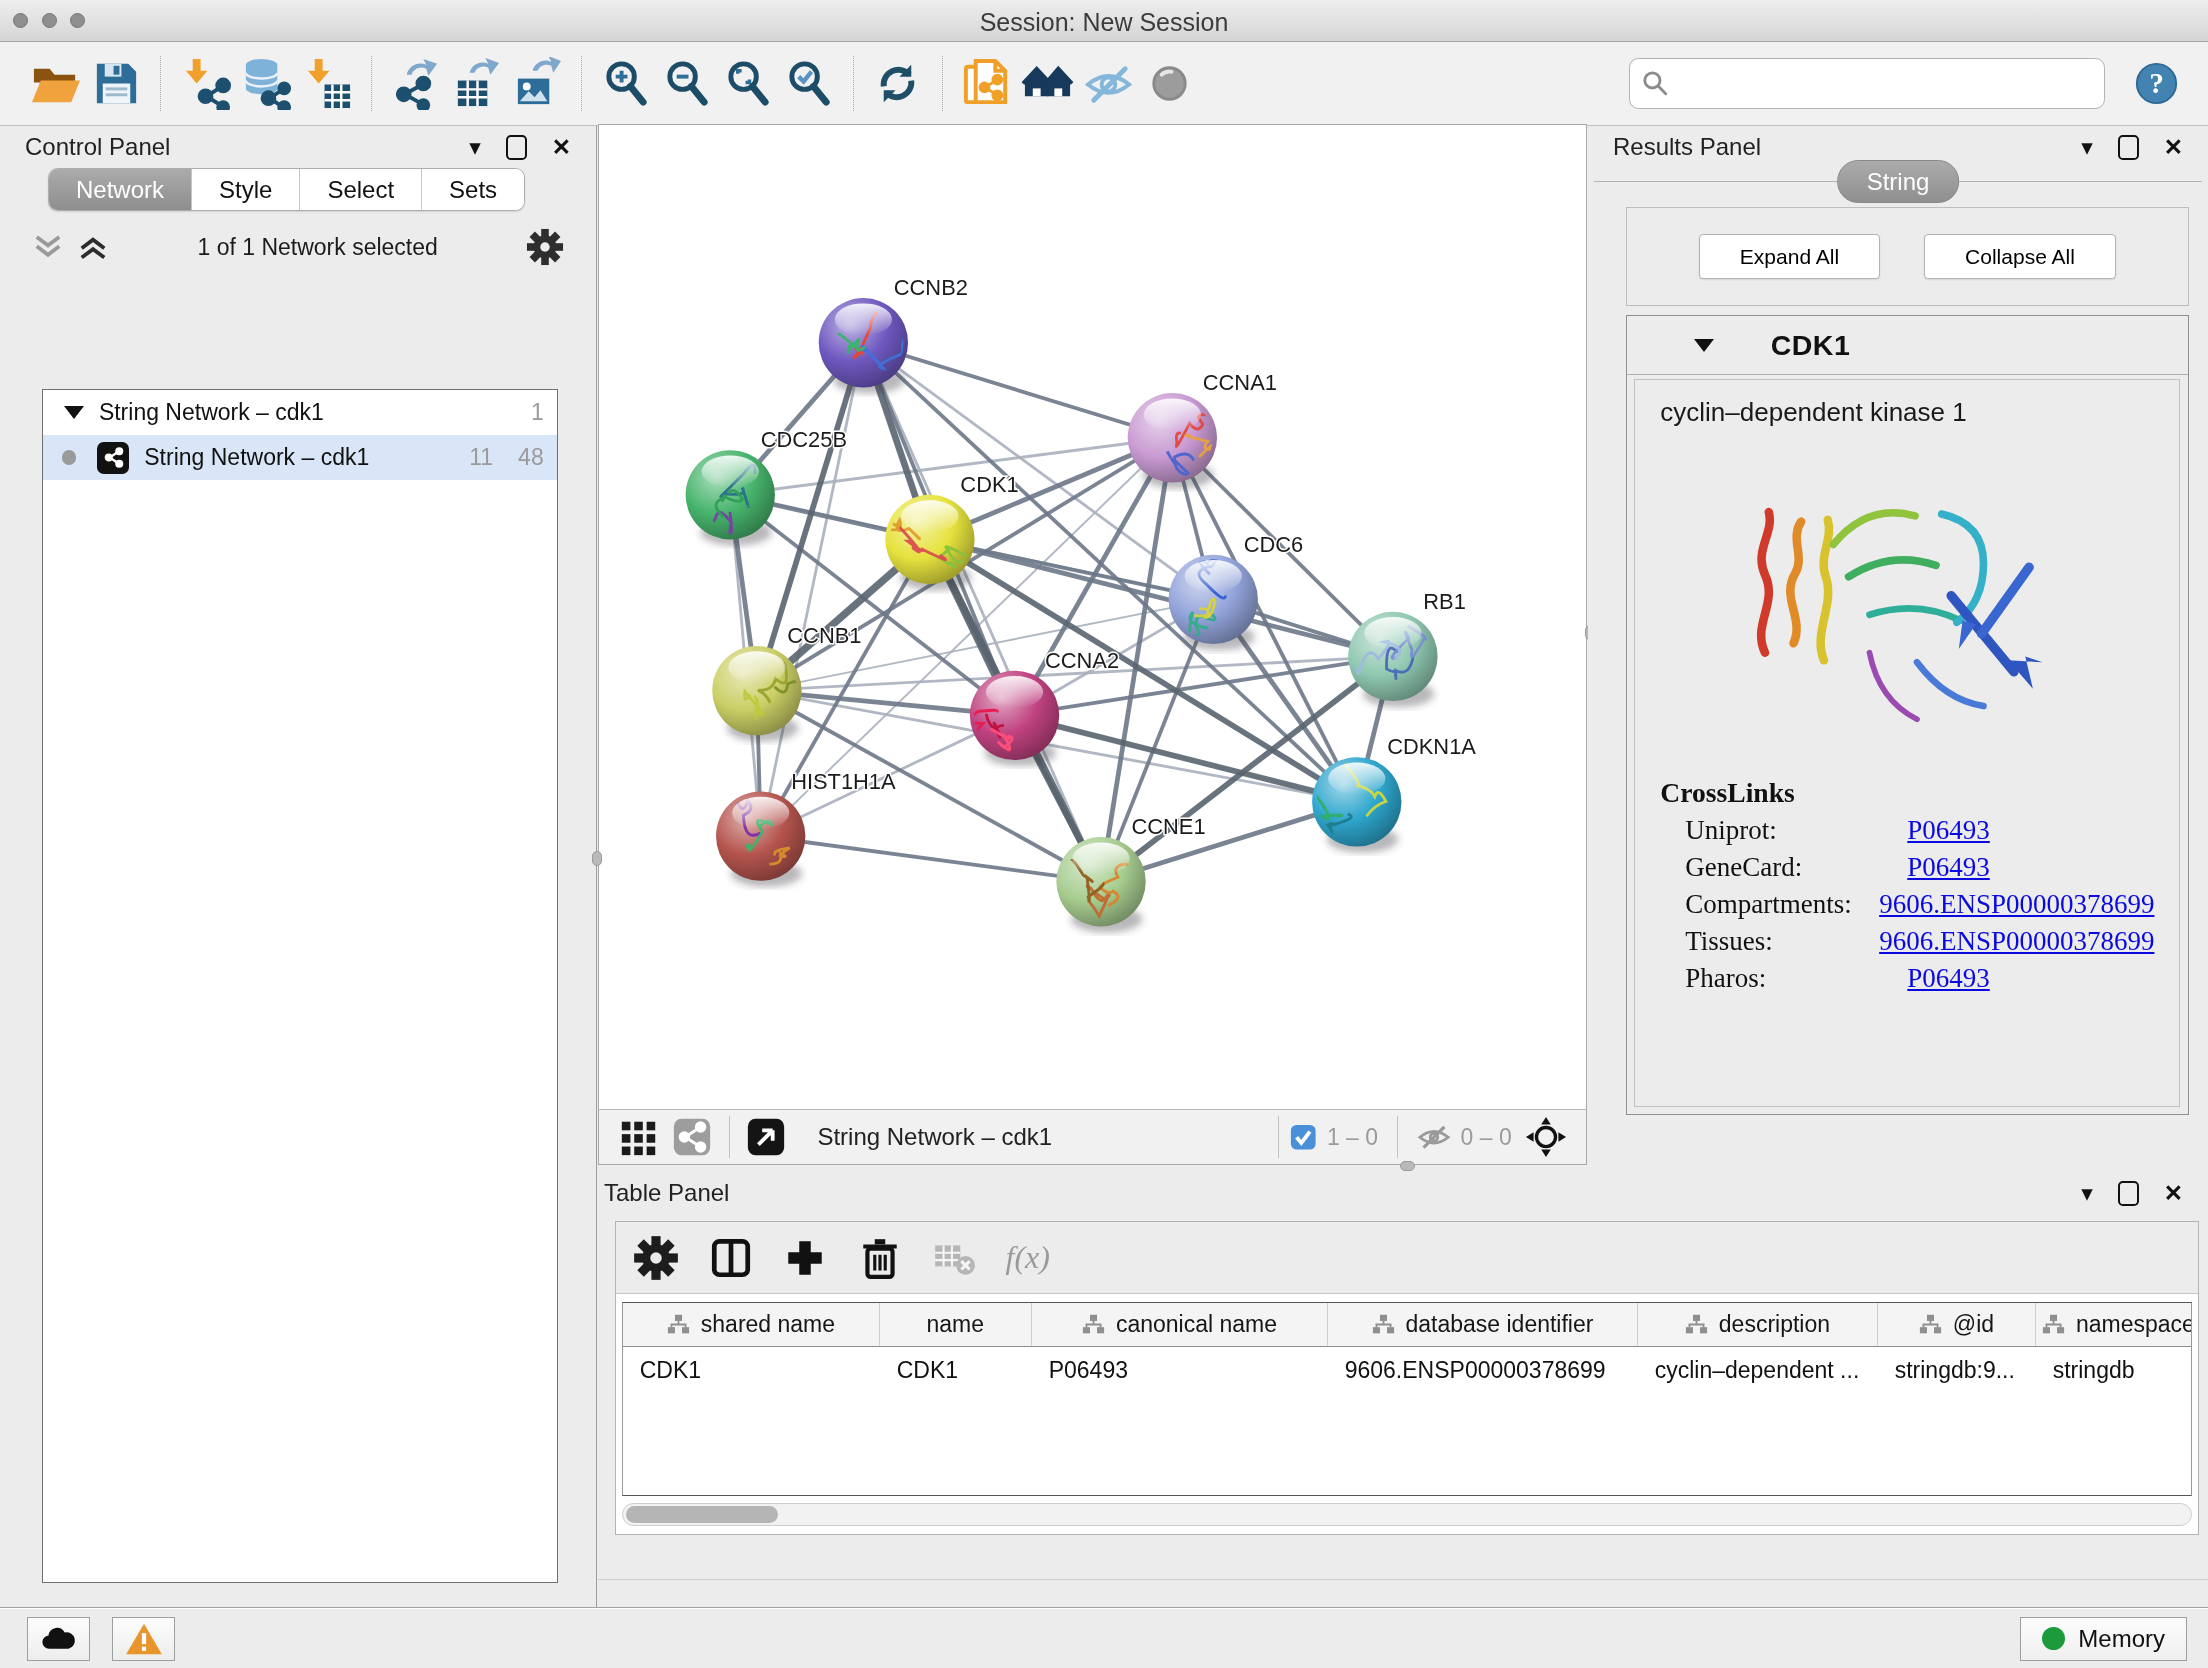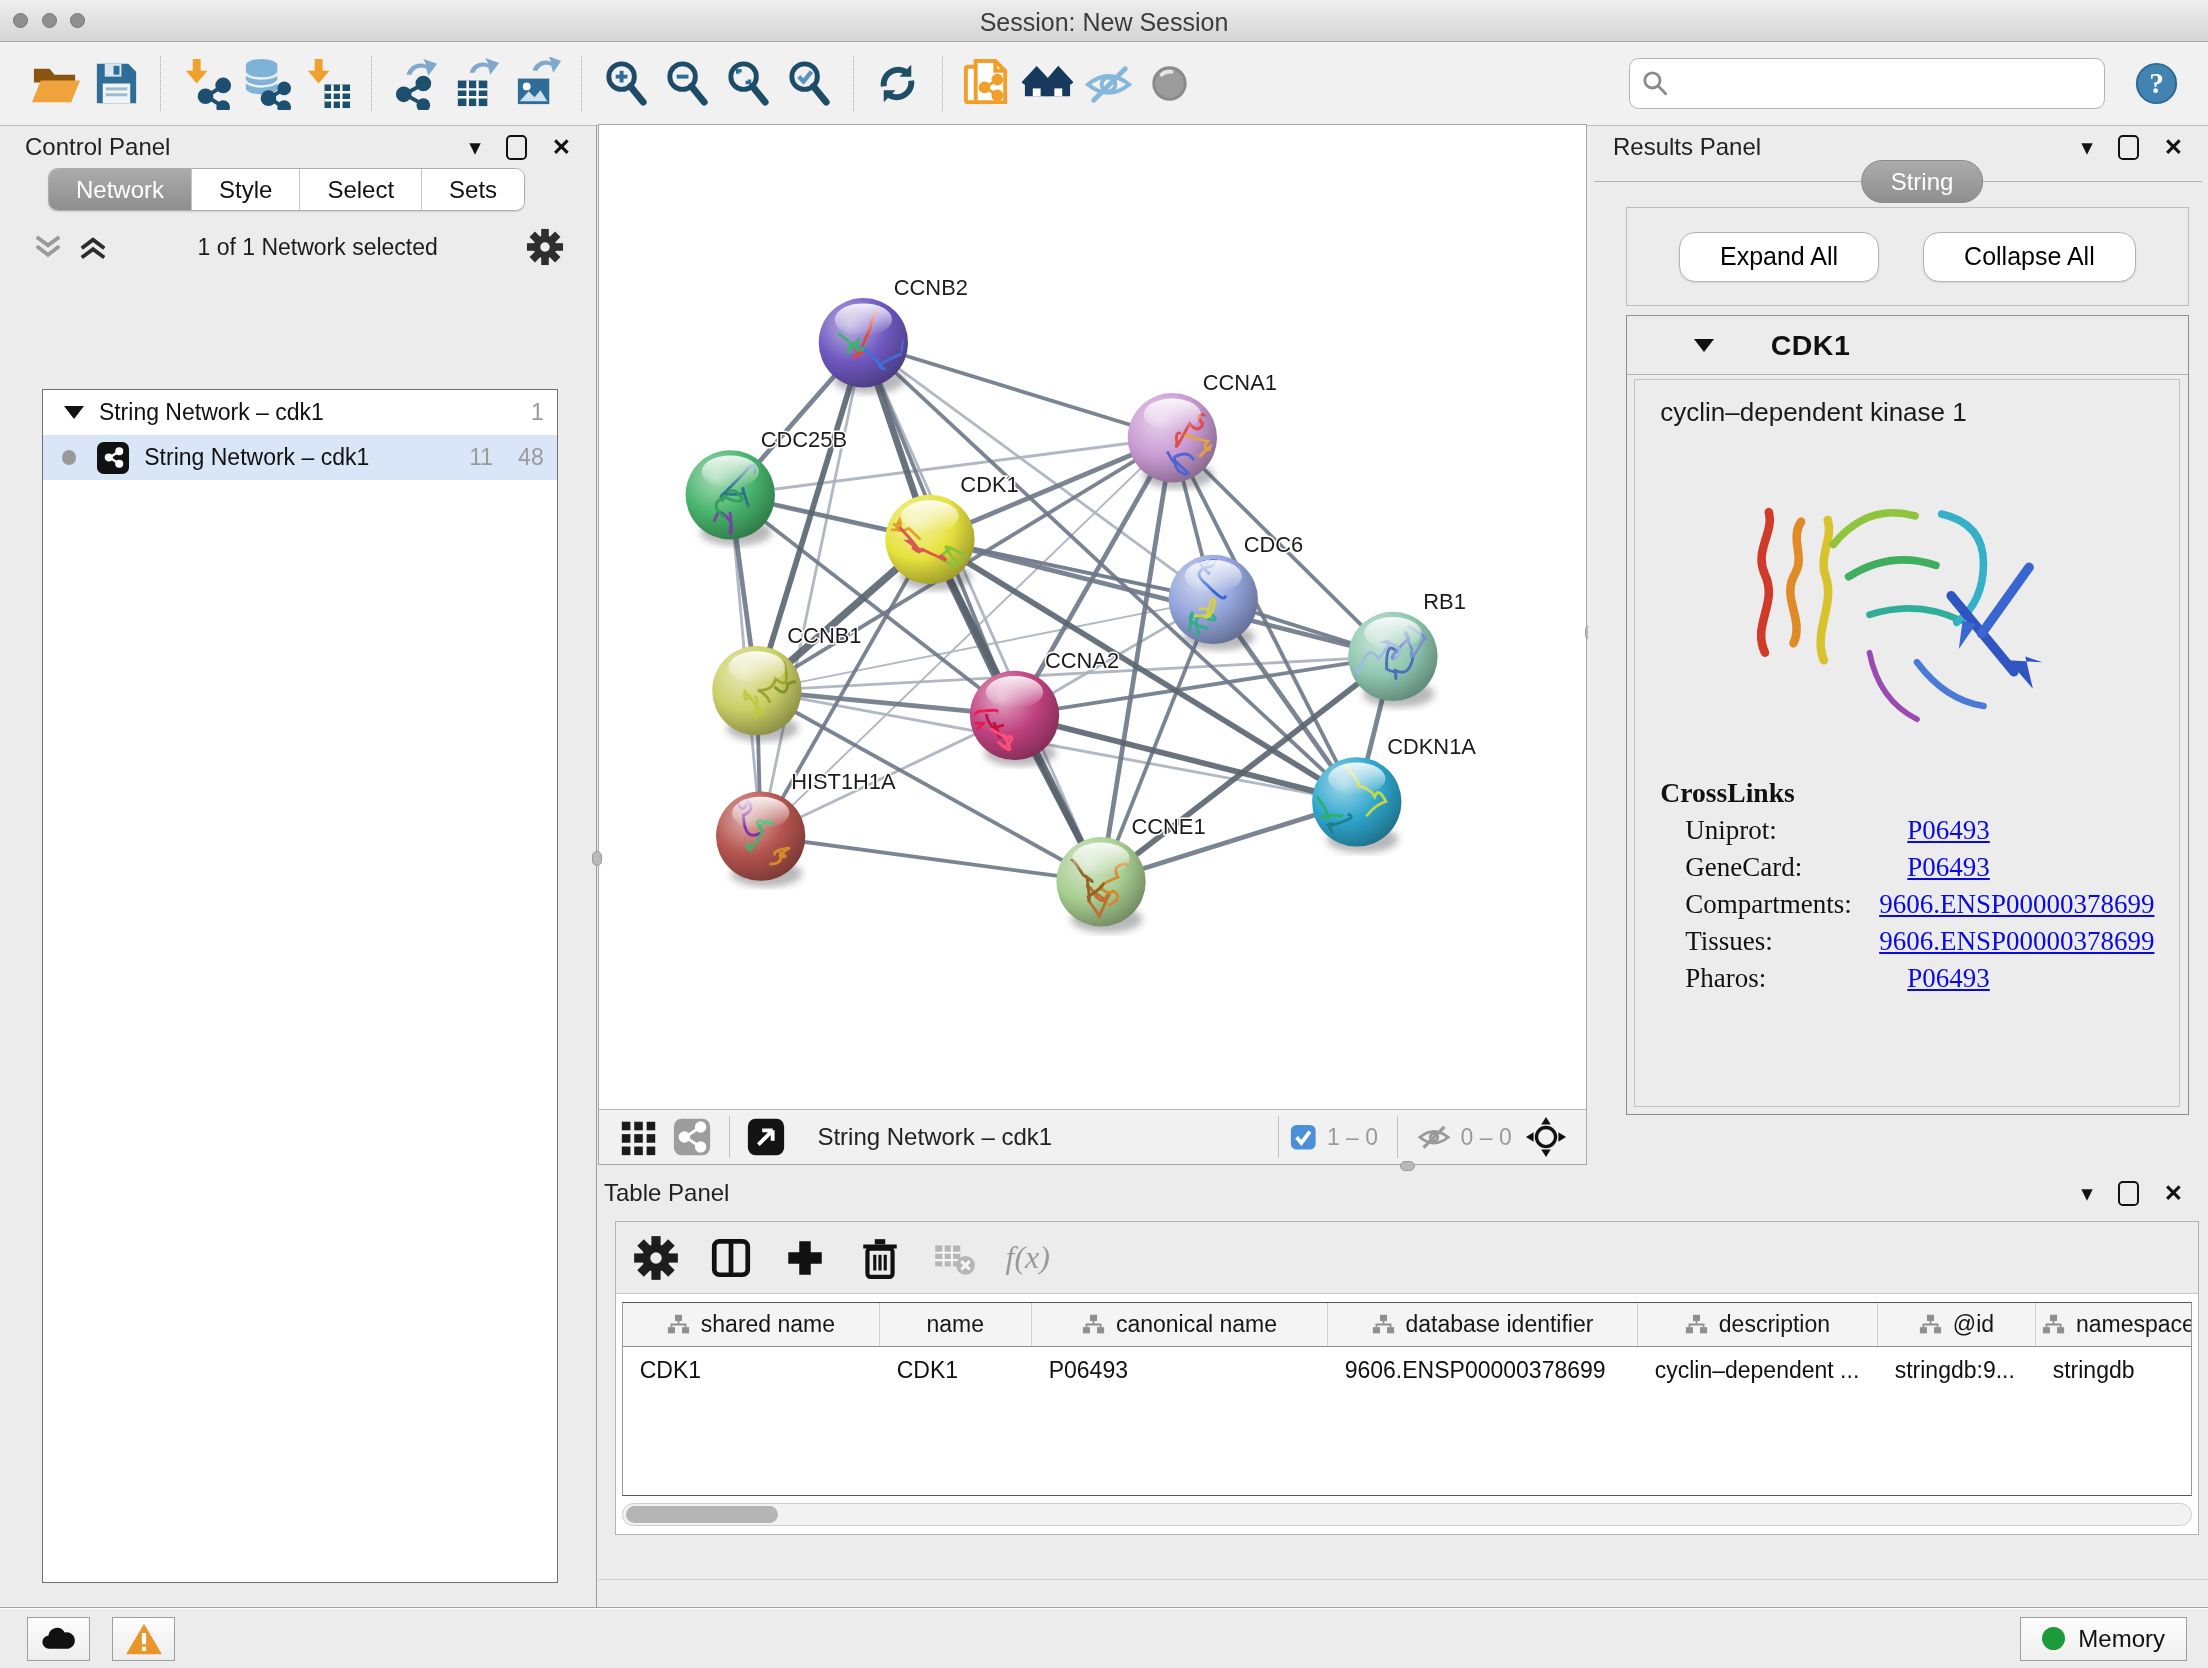--- a/index.html
+++ b/index.html
@@ -72,27 +72,27 @@
   .nt-counts { display:flex; align-items:center; gap:9.5px; color:#9a9a9a; font-size:23px; }
 
   .splitter-dot { position:absolute; width:15px; height:9.5px; border-radius:7.6px; background:#b9b9b9;
                   border:1px solid #9b9b9b; }
   .splitter-dot.v { width:9.5px; height:15px; }
 
   
   .results-panel { position:absolute; left:1588px; top:126px; width:620px; height:1046px; background:#ececec; }
   .string-tab { position:absolute; left:50%; transform:translateX(-50%); top:34px; z-index:3;
                 background:linear-gradient(#ababab,#8f8f8f); color:#fff; font-size:24px;
-                padding:6.7px 28.5px; border-radius:21px; border:1px solid #8a8a8a;margin-left:24px; }
+                padding:6.7px 28.5px; border-radius:21px; border:1px solid #8a8a8a; }
   .rp-outer { position:absolute; left:5.7px; right:5.7px; top:55px; bottom:3.8px;
               border-top:1px solid #b5b5b5; background:#ececec; }
   .rp-btnbox { position:absolute; left:32px; right:13.3px; top:25px; height:99px;
                border:1px solid #bdbdbd; background:#ececec; display:flex; align-items:center;
                justify-content:center; gap:44px; }
-  .rp-btn { background:#fff; border:1px solid #b3b3b3; border-radius:16px; font-size:25px;
+  .rp-btn { background:#fff; border:1px solid #b3b3b3; border-radius:4px; font-size:21px;
             padding:9.5px 40px; box-shadow:0 1px 1.9px rgba(0,0,0,.1); font-family:inherit; }
   .rp-gene { position:absolute; left:32px; right:13.3px; top:133px; bottom:53px;
              border:1px solid #8e8e8e; background:#ececec; }
   .rp-gene-hdr { height:59px; border-bottom:1px solid #b3b3b3; display:flex; align-items:center; }
   .rp-gene-hdr .tri-down { margin-left:67px; }
   .rp-gene-name { font-size:28.5px; font-weight:bold; margin-left:42px; letter-spacing:0.5px; }
   .rp-gene-body { position:absolute; left:7.6px; right:7.6px; top:63px; bottom:7.6px;
                   border:1px solid #c2c2c2; background:#ececec; padding:17px 25px; }
   .rp-desc { font-size:26px; color:#1a1a1a; }
   .protein-img { display:block; margin:25px auto 9.5px auto; width:361px; height:314px; }

